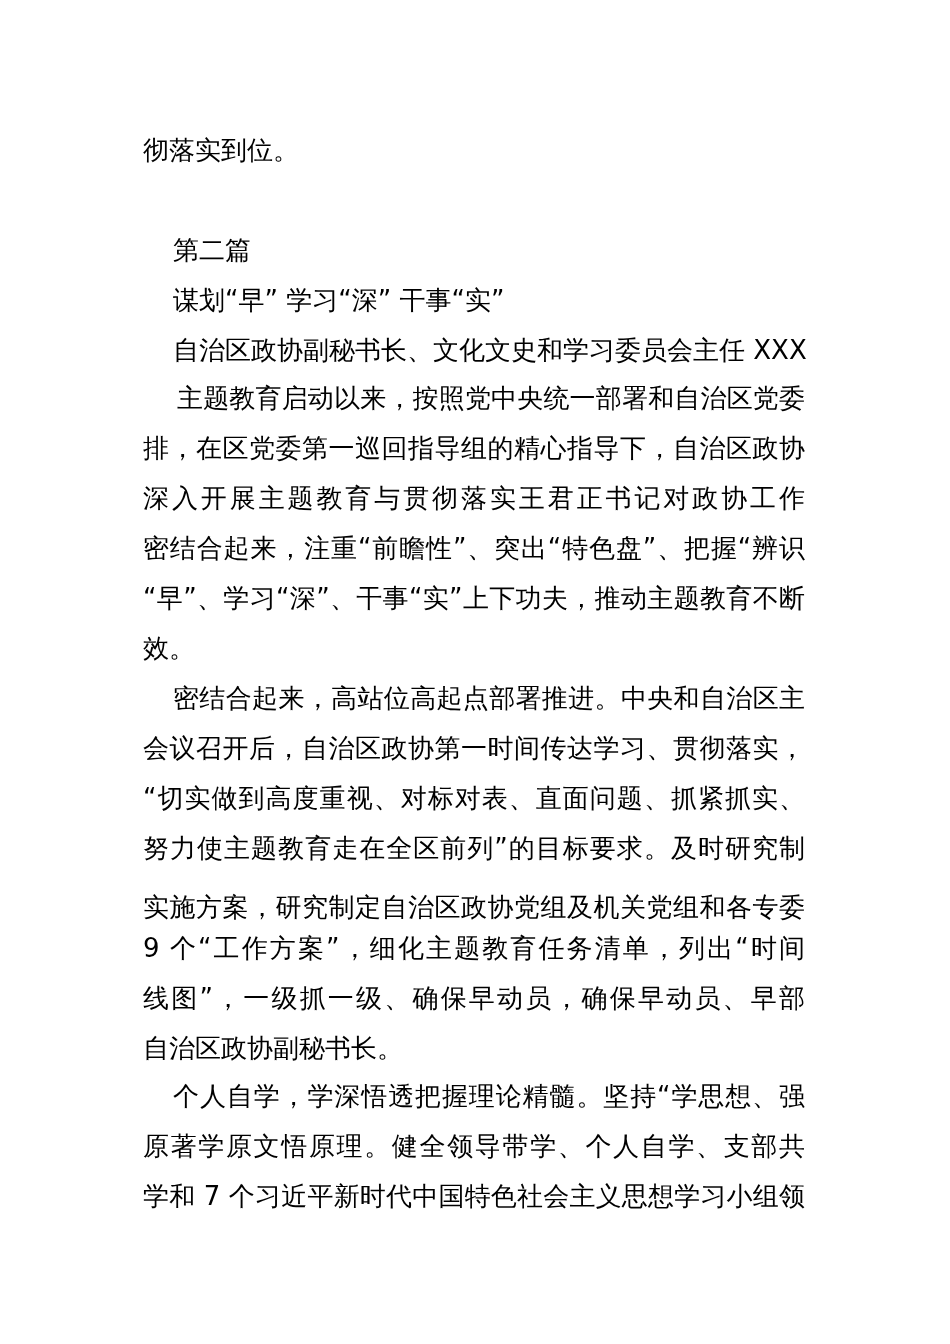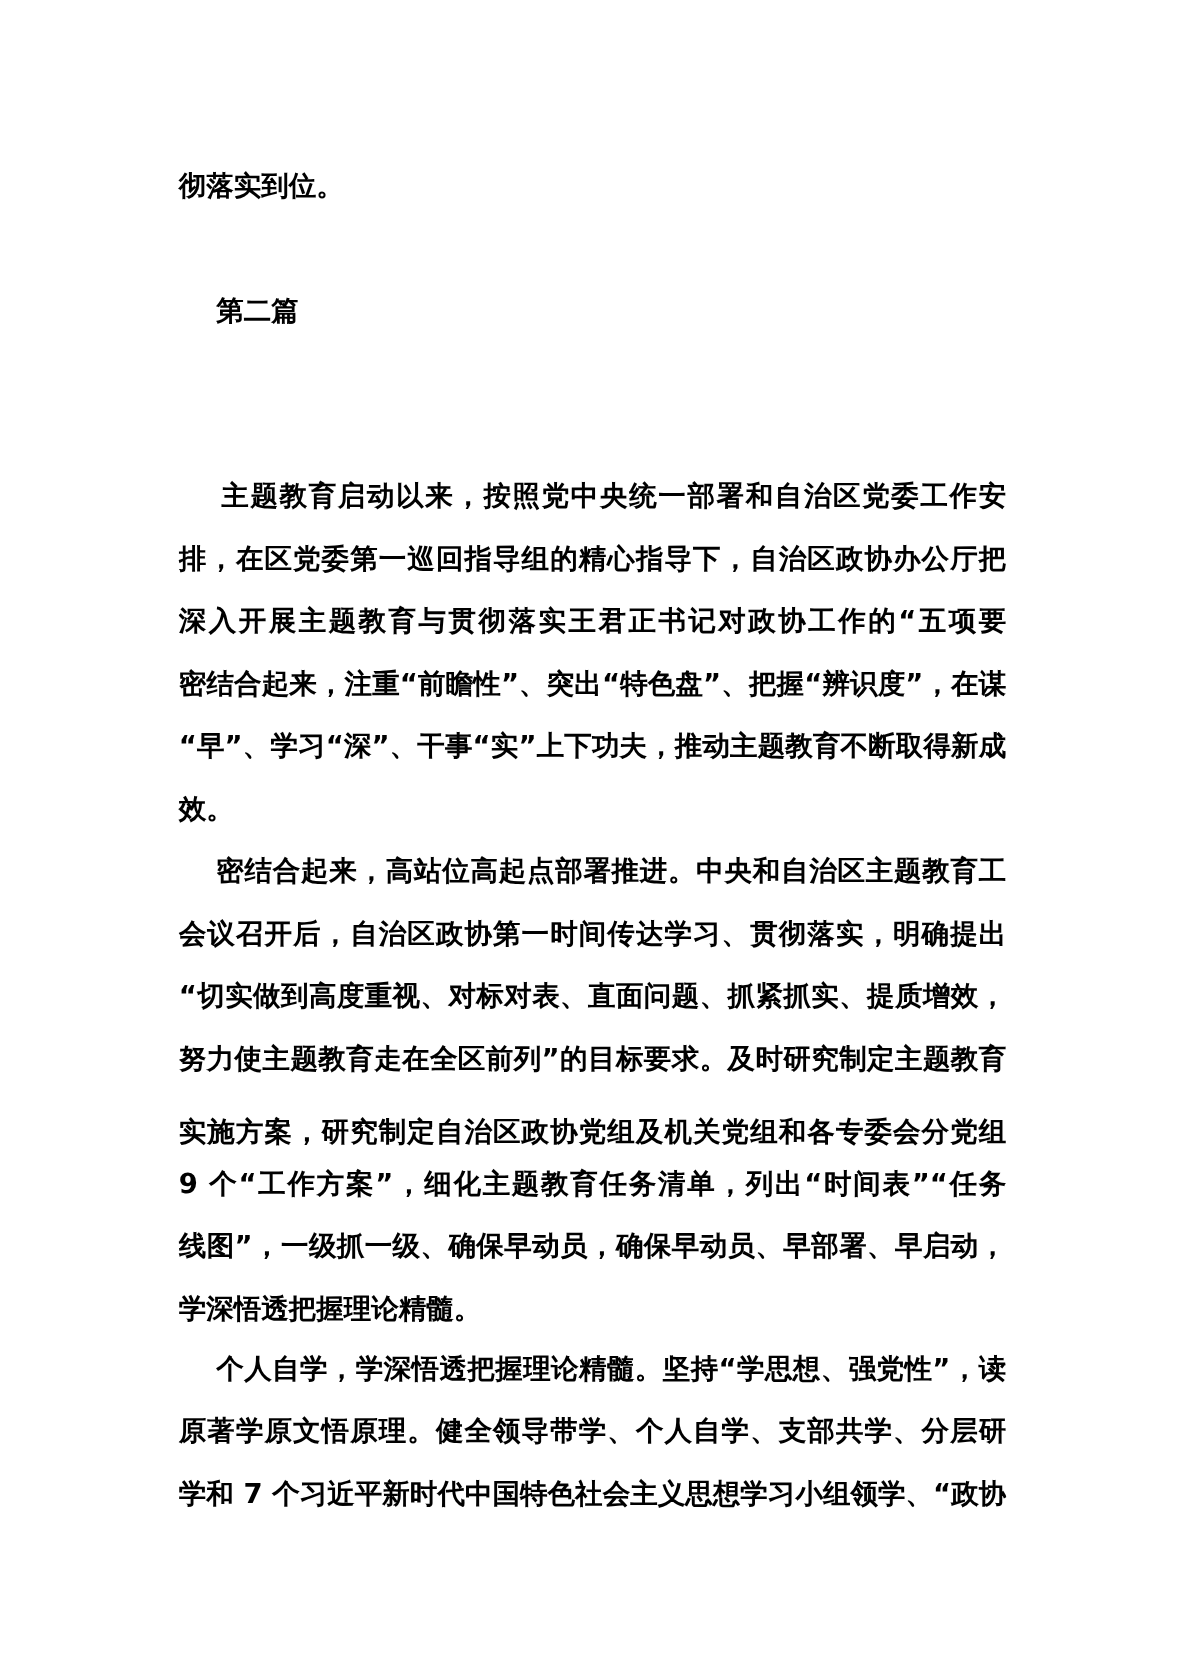--- a/index.html
+++ b/index.html
@@ -2,56 +2,57 @@
 <html><head>
   <meta charset="utf-8">
   <style>
     html, body { margin: 0; padding: 0; }
     body {
       width: 950px; height: 1344px; background: #ffffff; position: relative; overflow: hidden;
       font-family: "DejaVu Sans", "Liberation Sans", sans-serif; color: #000000;
     }
     .page { position: absolute; left: 0; top: 0; width: 950px; height: 1344px; background: #fff; }
     .ln {
-      position: absolute; height: 30px; line-height: 30px; font-size: 22px; white-space: nowrap;
+      position: absolute; height: 30px; line-height: 30px; font-size: 26px; white-space: nowrap;
       letter-spacing: 0;
-      font-weight: bold;
     }
     .full { left: 143px; width: 662px; text-align: justify; text-align-last: justify; white-space: normal; overflow: hidden; }
     .first { left: 175px; width: 630px; text-align: justify; text-align-last: justify; white-space: normal; overflow: hidden; }
     .tail { left: 143px; }
     .head { left: 173px; text-align: center; }
   </style>
 </head>
 <body>
 
 <div class="page">
 
   <div class="ln tail" style="top:135px">彻落实到位。</div>
 
   <div class="ln head" style="top:235px">第二篇</div>
+  <div class="ln head" style="top:285px">谋划“早” 学习“深” 干事“实”</div>
+  <div class="ln head" style="top:335px">自治区政协副秘书长、文化文史和学习委员会主任 XXX</div>
 
   <div>
     <div class="ln first" style="top:383px;left:177px;width:628px">主题教育启动以来，按照党中央统一部署和自治区党委工作安</div>
     <div class="ln full" style="top:433px">排，在区党委第一巡回指导组的精心指导下，自治区政协办公厅把</div>
     <div class="ln full" style="top:483px">深入开展主题教育与贯彻落实王君正书记对政协工作的“五项要求”紧</div>
     <div class="ln full" style="top:533px">密结合起来，注重“前瞻性”、突出“特色盘”、把握“辨识度”，在谋划</div>
     <div class="ln full" style="top:583px">“早”、学习“深”、干事“实”上下功夫，推动主题教育不断取得新成</div>
     <div class="ln tail" style="top:633px">效。</div>
   </div>
 
   <div>
     <div class="ln first" style="top:683px;left:173px;width:632px">密结合起来，高站位高起点部署推进。中央和自治区主题教育工作</div>
     <div class="ln full" style="top:733px">会议召开后，自治区政协第一时间传达学习、贯彻落实，明确提出</div>
     <div class="ln full" style="top:783px">“切实做到高度重视、对标对表、直面问题、抓紧抓实、提质增效，</div>
     <div class="ln full" style="top:833px">努力使主题教育走在全区前列”的目标要求。及时研究制定主题教育</div>
     <div class="ln full" style="top:892px">实施方案，研究制定自治区政协党组及机关党组和各专委会分党组</div>
     <div class="ln full" style="top:933px">9 个“工作方案”，细化主题教育任务清单，列出“时间表”“任务书”“路</div>
     <div class="ln full" style="top:983px">线图”，一级抓一级、确保早动员，确保早动员、早部署、早启动，</div>
-    <div class="ln tail" style="top:1033px">学深悟透把握理论精髓。</div>
+    <div class="ln tail" style="top:1033px">自治区政协副秘书长。</div>
   </div>
 
   <div>
     <div class="ln first" style="top:1081px;left:173px;width:632px">个人自学，学深悟透把握理论精髓。坚持“学思想、强党性”，读</div>
     <div class="ln full" style="top:1131px">原著学原文悟原理。健全领导带学、个人自学、支部共学、分层研</div>
     <div class="ln full" style="top:1181px">学和 7 个习近平新时代中国特色社会主义思想学习小组领学、“政协</div>
   </div>
 
 </div>
 

